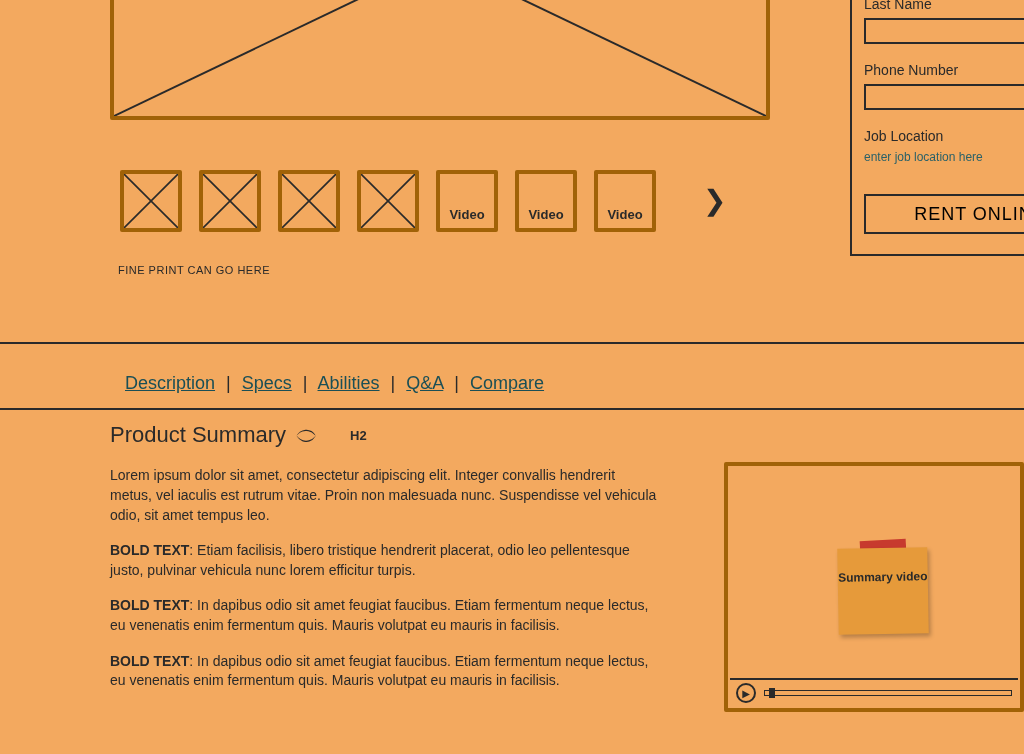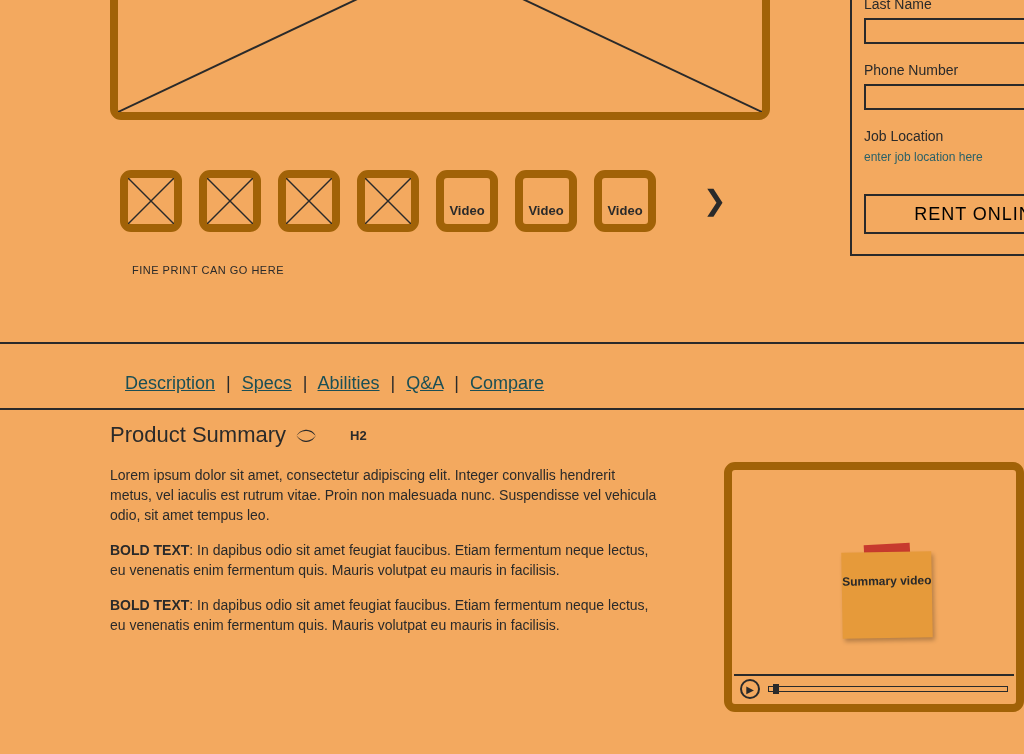--- a/index.html
+++ b/index.html
@@ -6,22 +6,22 @@
   body {
     background: #f3a95f;
     font-family: "Comic Sans MS", "Segoe Script", cursive, sans-serif;
     color: #2a2a2a;
     width: 1024px;
     height: 754px;
     overflow: hidden;
     position: relative;
   }
   .sketch-box {
-    border: 8px solid #a16207;
-    border-radius: 11px;
+    border: 4px solid #a16207;
+    border-radius: 2px;
     background: transparent;
     position: relative;
   }
   
   .hero {
     position: absolute;
     left: 110px; top: -200px;
     width: 660px; height: 320px;
   }
   .hero .x1, .hero .x2 {
@@ -48,21 +48,21 @@
   .thumb svg { position:absolute; inset:0; }
   .chevron {
     margin-left: 30px;
     font-size: 28px;
     line-height: 1;
     cursor: pointer;
     user-select: none;
   }
   .fineprint {
     position: absolute;
-    left: 132px; top: 264px;
+    left: 118px; top: 264px;
     font-family: Arial, sans-serif;
     font-size: 11px;
     letter-spacing: 0.5px;
   }
   
   .form-panel {
     position: absolute;
     left: 850px; top: -40px;
     width: 260px;
     border: 2px solid #2a2a2a;
@@ -284,20 +284,23 @@
 <div class="content">
   <div class="section-row">
     <div class="text-col">
       <div class="heading-row">
         <span class="h2">Product Summary</span>
         <span class="squiggle">︵<br>︶</span>
         <span class="h2-tag">H2</span>
       </div>
       <p class="para">Lorem ipsum dolor sit amet, consectetur adipiscing elit. Integer convallis hendrerit metus, vel iaculis est rutrum vitae. Proin non malesuada nunc. Suspendisse vel vehicula odio, sit amet tempus leo.</p>
       <p class="para">
+        <span class="bold">BOLD TEXT</span><span>: Etiam facilisis, libero tristique hendrerit placerat, odio leo pellentesque justo, pulvinar vehicula nunc lorem efficitur turpis.</span>
+      </p>
+      <p class="para">
         <span class="bold">BOLD TEXT</span><span>: In dapibus odio sit amet feugiat faucibus. Etiam fermentum neque lectus, eu venenatis enim fermentum quis. Mauris volutpat eu mauris in facilisis.</span>
       </p>
       <p class="para">
         <span class="bold">BOLD TEXT</span><span>: In dapibus odio sit amet feugiat faucibus. Etiam fermentum neque lectus, eu venenatis enim fermentum quis. Mauris volutpat eu mauris in facilisis.</span>
       </p>
     </div>
 
     <div class="video-col">
       <div class="video-box sketch-box">
         <div class="tape"></div>

